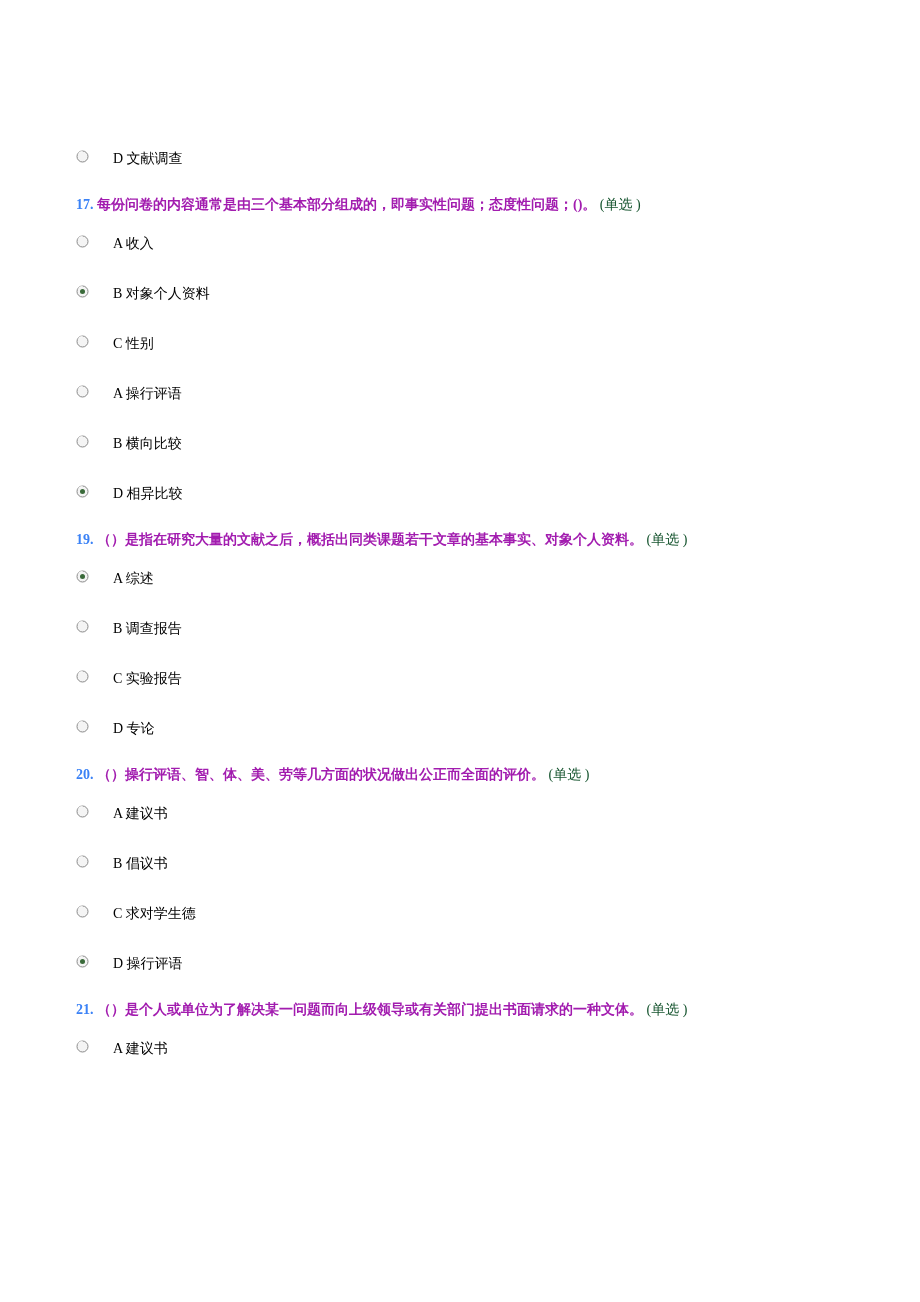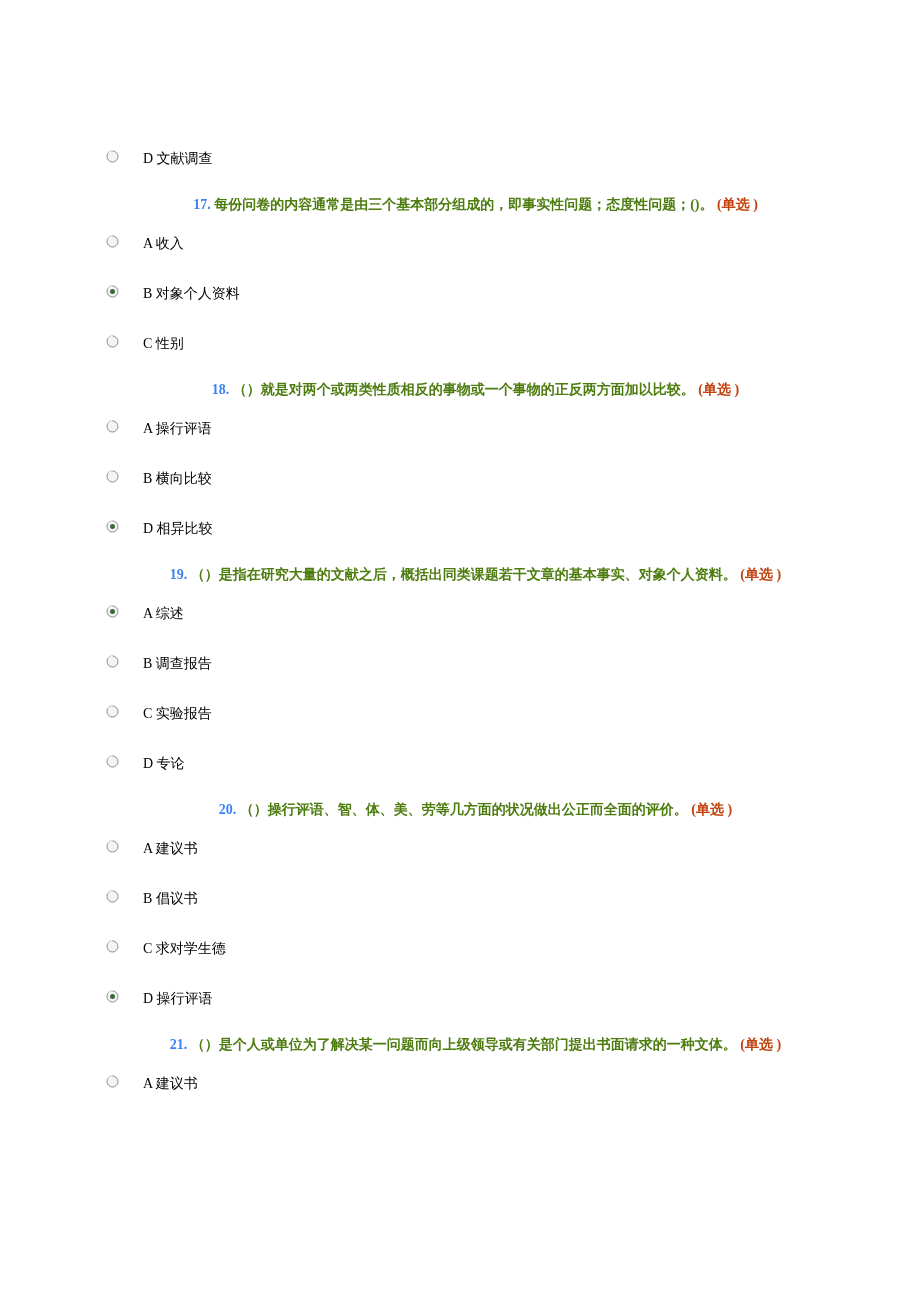--- a/index.html
+++ b/index.html
@@ -5,22 +5,21 @@
   body {
     margin: 0;
     padding: 0;
     background: #ffffff;
     font-family: "SimSun", "宋体", serif;
     font-size: 14px;
     color: #000000;
     width: 920px;
   }
   .page {
-    padding: 130px 75px 60px 106px;
-    text-align: center;
+    padding: 130px 75px 60px 76px;
   }
   .option-row {
     display: flex;
     align-items: center;
     margin: 14px 0 26px 0;
   }
   .radio {
     width: 13px;
     height: 13px;
     display: inline-flex;
@@ -38,26 +37,26 @@
   }
   .question {
     margin: 10px 0 14px 0;
     line-height: 1.5;
   }
   .qnum {
     font-weight: bold;
     color: #3b82f6;
   }
   .qtext {
-    color: #4d7c0f;
+    color: #a21caf;
     font-weight: bold;
   }
   .qtype {
-    color: #c2410c;
-    font-weight: bold;
+    color: #14532d;
+    font-weight: normal;
   }
 </style>
 </head>
 <body>
 
 <div class="page">
 
   <div class="option-row">
     <span class="radio">
         <svg width="13" height="13" viewBox="0 0 13 13">
@@ -104,25 +103,20 @@
                 <path d="M2.5 3.5 A5 5 0 0 1 6.5 1.5" stroke="#ffffff" stroke-width="1" fill="none"></path>
               </svg>
             </span>
     <span class="opt-text">C 性别</span>
   </div>
 
 </div>
   </div>
 
   <div>
-    <div class="question">
-      <span class="qnum">18.</span>
-      <span class="qtext"> （）就是对两个或两类性质相反的事物或一个事物的正反两方面加以比较。 </span>
-      <span class="qtype"> (单选 )</span>
-    </div>
     <div>
   <div class="option-row">
     <span class="radio">
               <svg width="13" height="13" viewBox="0 0 13 13">
                 <circle cx="6.5" cy="6.5" r="5.5" fill="#f4f4f4" stroke="#8a8a8a" stroke-width="1"></circle>
                 <path d="M2.5 3.5 A5 5 0 0 1 6.5 1.5" stroke="#ffffff" stroke-width="1" fill="none"></path>
               </svg>
             </span>
     <span class="opt-text">A 操行评语</span>
   </div>

